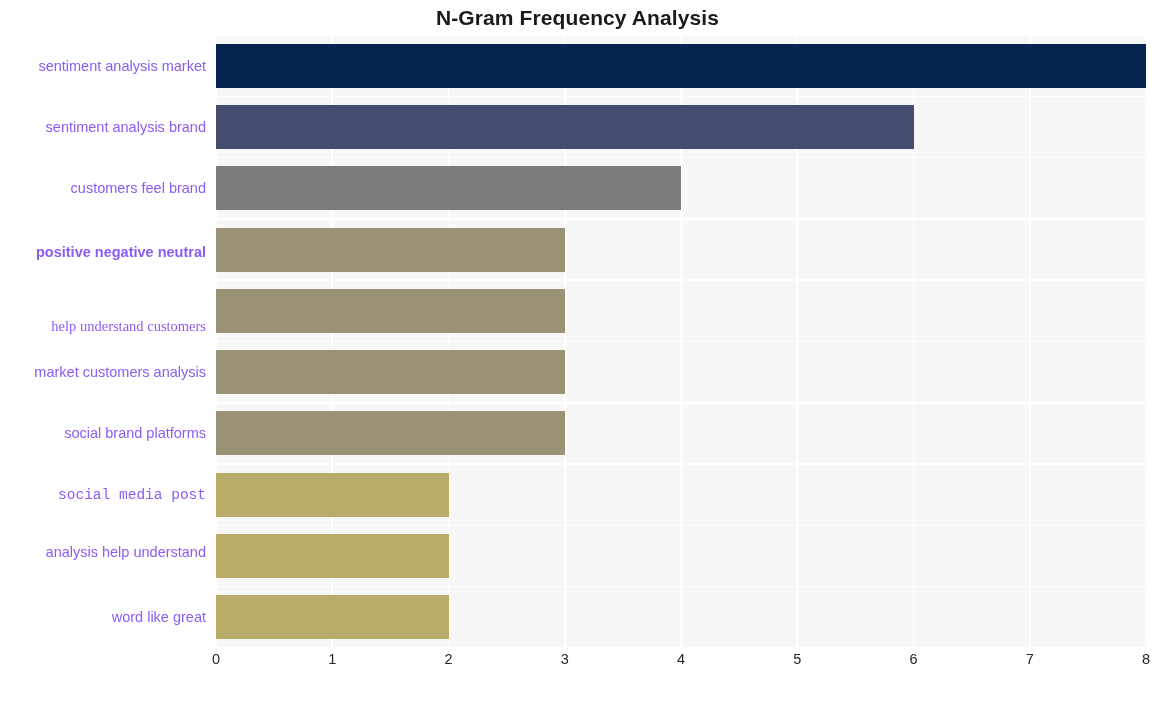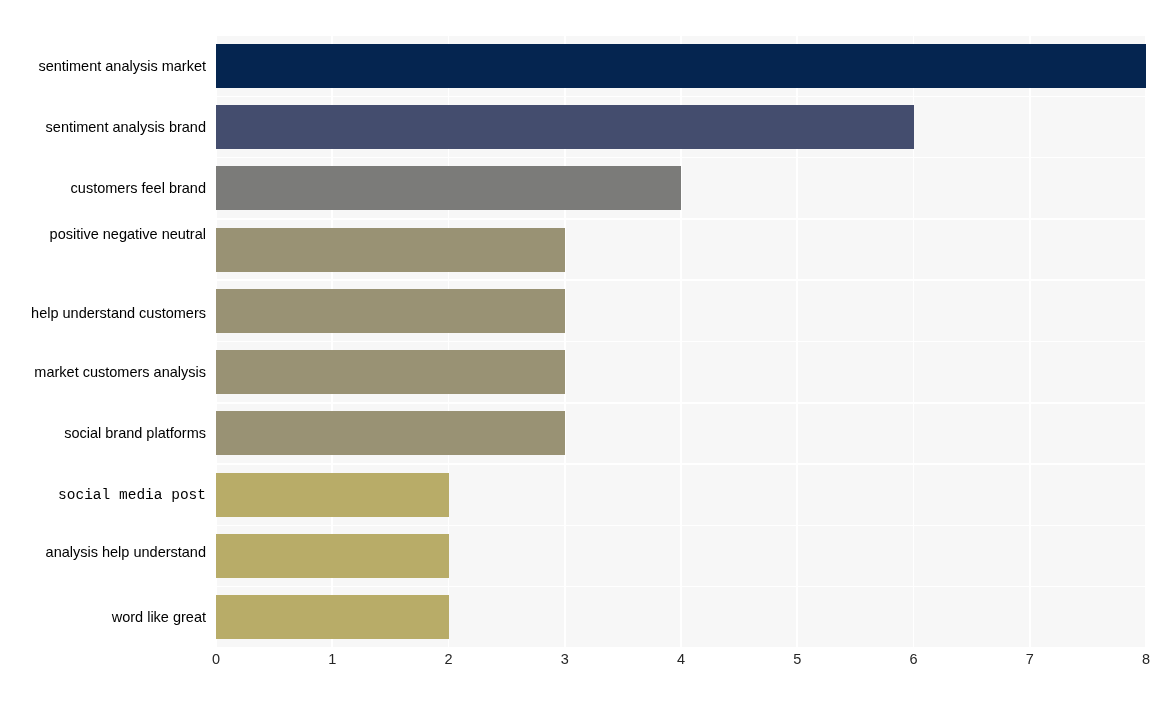--- a/index.html
+++ b/index.html
@@ -83,21 +83,21 @@
     width: 206px;
     height: 613px;
   }
 
   .y-tick-label {
     position: absolute;
     right: 0;
     width: 206px;
     text-align: right;
     font-size: 14.5px;
-    color: #000000;
+    color: #8b5cf6;
     line-height: 1;
     transform: translateY(-50%);
     white-space: nowrap;
   }
 
   
   #x-axis-labels {
     position: absolute;
     left: 216px;
     top: 652px;
@@ -123,20 +123,21 @@
     text-align: center;
     font-size: 14.5px;
     color: #262626;
   }
 </style>
 </head>
 <body>
 
 <div id="chart-root">
 
+  <div id="chart-title">N-Gram Frequency Analysis</div>
 
   <div id="plot-area">
     <div id="gridlines-vertical">
         <div class="gridline-v" style="left: -0.8px;"></div>
         <div class="gridline-v" style="left: 115.45px;"></div>
         <div class="gridline-v" style="left: 231.7px;"></div>
         <div class="gridline-v" style="left: 347.95px;"></div>
         <div class="gridline-v" style="left: 464.2px;"></div>
         <div class="gridline-v" style="left: 580.45px;"></div>
         <div class="gridline-v" style="left: 696.7px;"></div>
@@ -167,22 +168,22 @@
         <div class="bar" title="social media post: 2" style="width: 232.5px; top: 437.75px; background: rgb(184, 172, 104);"></div>
         <div class="bar" title="analysis help understand: 2" style="width: 232.5px; top: 499.05px; background: rgb(184, 172, 104);"></div>
         <div class="bar" title="word like great: 2" style="width: 232.5px; top: 560.35px; background: rgb(184, 172, 104);"></div>
       </div>
   </div>
 
   <div id="y-axis-labels">
       <div class="y-tick-label" style="top: 30.65px;">sentiment analysis market</div>
       <div class="y-tick-label" style="top: 91.95px;">sentiment analysis brand</div>
       <div class="y-tick-label" style="top: 153.25px;">customers feel brand</div>
-      <div class="y-tick-label" style="top: 199px;">positive negative neutral</div>
-      <div class="y-tick-label" style="top: 278px;">help understand customers</div>
+      <div class="y-tick-label" style="top: 217px; font-weight: bold;">positive negative neutral</div>
+      <div class="y-tick-label" style="top: 291px; font-family: Liberation Serif, serif;">help understand customers</div>
       <div class="y-tick-label" style="top: 337.15px;">market customers analysis</div>
       <div class="y-tick-label" style="top: 398.45px;">social brand platforms</div>
       <div class="y-tick-label" style="top: 459.75px; font-family: Liberation Mono, monospace;">social media post</div>
       <div class="y-tick-label" style="top: 517px;">analysis help understand</div>
       <div class="y-tick-label" style="top: 582.35px;">word like great</div>
     </div>
 
   <div id="x-axis-labels">
       <div class="x-tick-label" style="left: 0px;">0</div>
       <div class="x-tick-label" style="left: 116.25px;">1</div>

